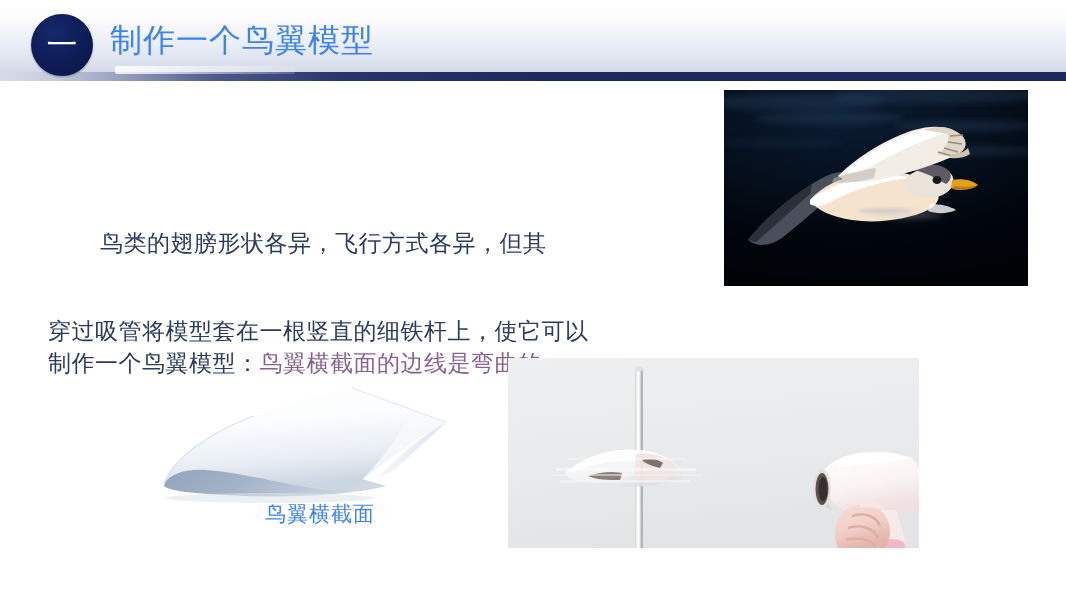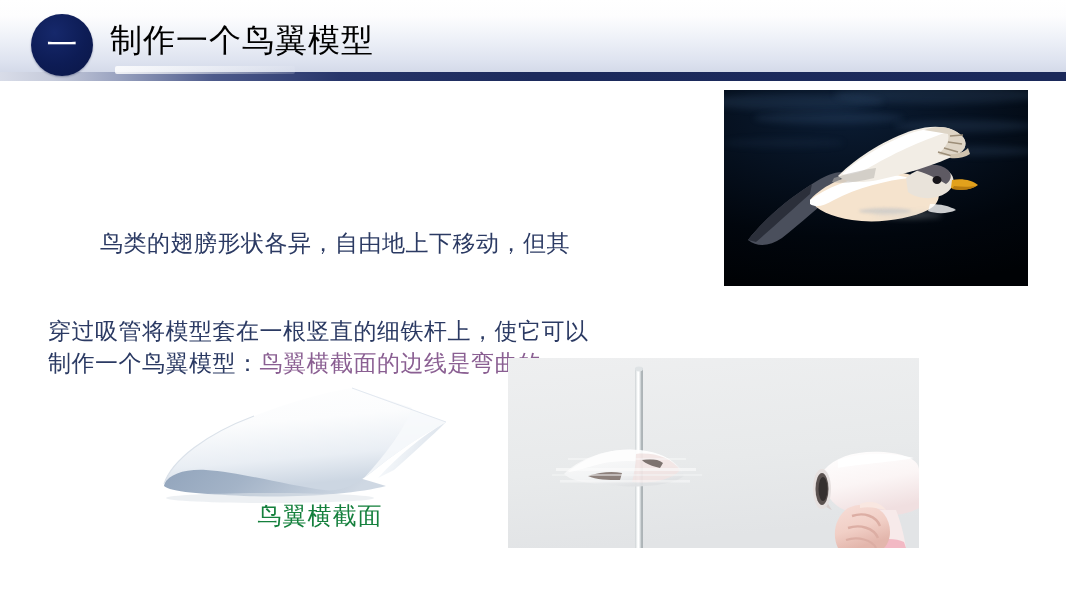--- a/index.html
+++ b/index.html
@@ -72,21 +72,21 @@
     color: #ffffff;
     font-size: 31px;
     font-family: "Liberation Serif", "DejaVu Serif", serif;
     font-weight: 400;
   }
   .header-title {
     position: absolute;
     left: 110px; top: 16px;
     font-size: 32px;
     line-height: 48px;
-    color: #000000;
+    color: #3b82f6;
     letter-spacing: 1px;
     white-space: nowrap;
     font-family: "Liberation Serif", "DejaVu Serif", serif;
   }
 
   
   .para {
     position: absolute;
     color: #2b3a63;
     font-size: 23px;
@@ -132,22 +132,22 @@
   .airfoil-wrap {
     position: absolute;
     left: 150px; top: 378px;
     width: 340px; height: 150px;
   }
   .airfoil-caption {
     position: absolute;
     left: 150px; top: 500px;
     width: 340px;
     text-align: center;
-    font-size: 24px;
-    color: #15803d;
+    font-size: 21px;
+    color: #3b82f6;
     letter-spacing: 1px;
     font-family: "Liberation Serif", "DejaVu Serif", serif;
   }
 
   
   .exp-photo {
     position: absolute;
     left: 508px; top: 358px;
     width: 411px; height: 190px;
     background: linear-gradient(to bottom, #eceeef 0%, #e8eaeb 55%, #e5e7e9 100%);
@@ -163,21 +163,21 @@
   <div class="header-highlight"></div>
 
   <div class="badge-circle">
     <div class="badge-label">一</div>
   </div>
 
   <div class="header-title">制作一个鸟翼模型</div>
 </div>
 
 <div class="para para-1">
-  <div class="indent">鸟类的翅膀形状各异，自由地上下移动，但其</div>
+  <div class="indent">鸟类的翅膀形状各异，飞行方式各异，但其</div>
   <div><span>制作一个鸟翼模型：</span><span class="emph">鸟翼横截面的边线是弯曲的。</span></div>
 </div>
 
 <div class="para para-2">
   <div>穿过吸管将模型套在一根竖直的细铁杆上，使它可以</div>
 </div>
 
 <div class="bird-photo">
   <div class="water-wave" style="left:-20px; top:4px;  width:180px; height:16px;"></div>
   <div class="water-wave" style="left:110px; top:-4px; width:210px; height:18px;"></div>

